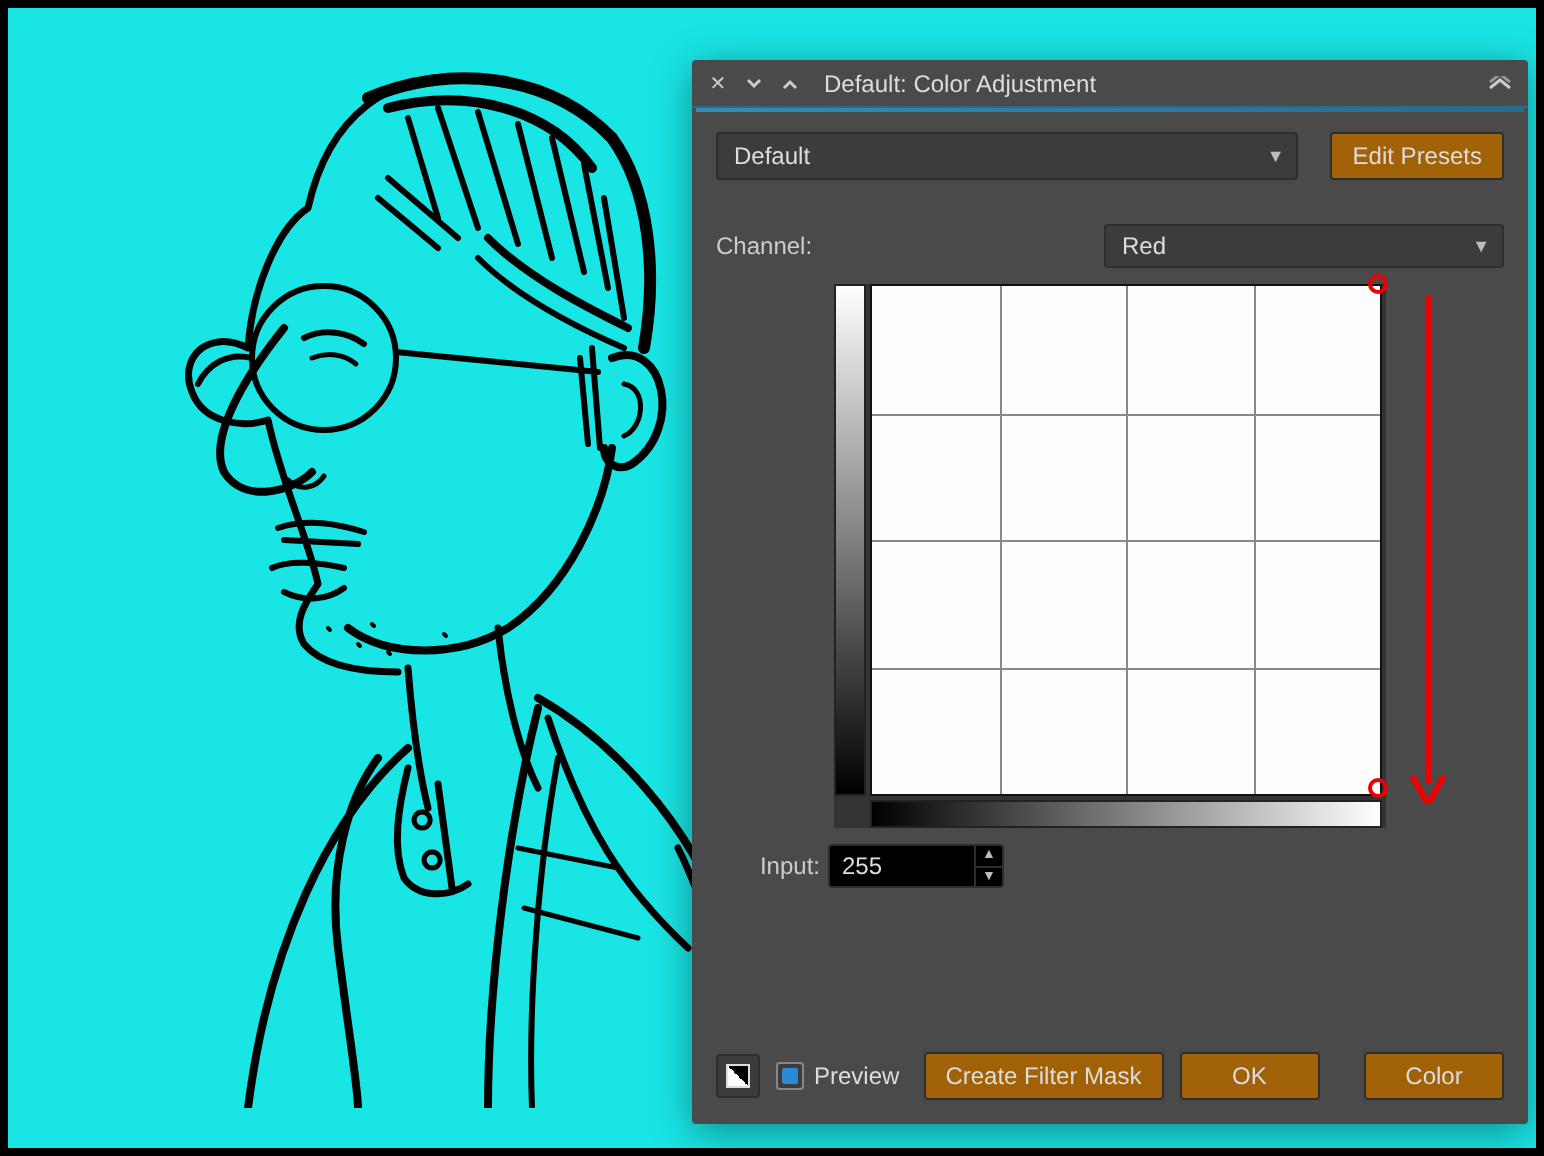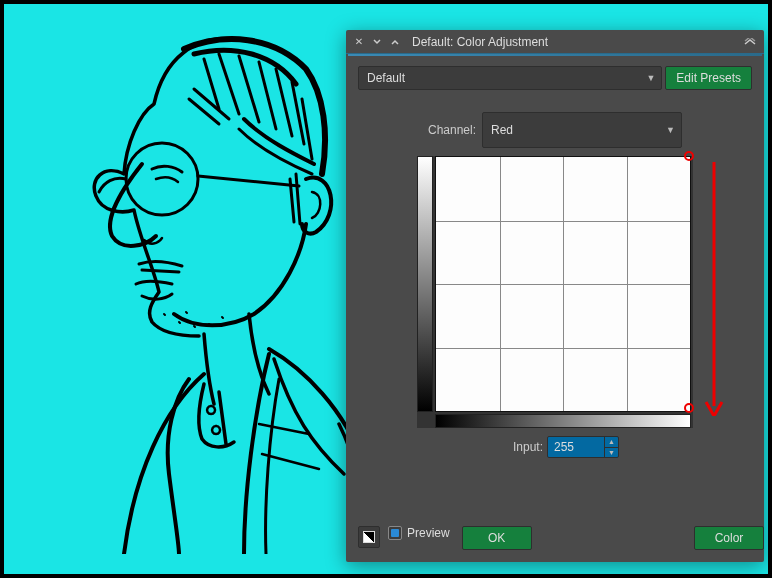--- a/index.html
+++ b/index.html
@@ -50,55 +50,55 @@
   .tb-collapse {
     width: 16px; height: 14px; color:#ccc; cursor:pointer;
     display:flex; align-items:center; justify-content:center;
   }
   .titlebar-underline {
     height: 2px;
     background: linear-gradient(to right, #3a8ab5, #2a6a8a);
     margin: 0 2px;
   }
   .content { padding: 10px 12px 0 12px; }
-  .row { display: flex; gap: 3px; margin-bottom: 22px; align-items:center; }
+  .row { display: flex; gap: 16px; margin-bottom: 22px; align-items:center; }
   .select {
     flex: 1;
     height: 24px;
     background: #3c3c3c;
     border: 1px solid #2e2e2e;
     border-radius: 2px;
     display: flex;
     align-items: center;
     padding: 0 8px;
     color: #ddd;
     position: relative;
   }
   .select .chev {
     position: absolute; right: 6px; top: 50%;
     transform: translateY(-50%);
     font-size: 9px; color: #bbb;
   }
   .btn {
     height: 24px;
-    background: #15803d;
+    background: #a16207;
     border: 1px solid #2e2e2e;
     border-radius: 2px;
     color: #ddd;
     padding: 0 10px;
     display: flex; align-items: center; justify-content: center;
     cursor: pointer;
   }
   .channel-row {
-    display: flex; align-items: center; justify-content: center;
+    display: flex; align-items: center; justify-content: space-between;
     gap: 6px; margin-bottom: 8px; margin-top: 16px;
   }
   .channel-label { color: #ccc; font-size: 12px; }
   .channel-select {
-    width: 200px; height: 36px;
+    width: 200px; height: 22px;
     background: #3c3c3c; border: 1px solid #2e2e2e; border-radius: 2px;
     display:flex; align-items:center; padding: 0 8px;
     color:#ddd; position: relative;
   }
   .channel-select .chev { position:absolute; right:6px; font-size:9px; color:#bbb; }
   .curve-wrap {
     position: relative;
     width: 276px;
     margin: 0 auto 8px auto;
   }
@@ -132,38 +132,38 @@
   .handle {
     position: absolute; width: 10px; height: 10px;
     border: 2px solid #e00; border-radius: 50%;
   }
   .red-arrow {
     position: absolute;
     left: 284px; top: 2px;
     width: 26px; height: 258px;
   }
   .inputs {
-    display: flex; flex-direction: column; align-items: center;
+    display: flex; flex-direction: row; align-items: center;
     gap: 6px; margin-top: 4px;
   }
   .numrow { display:flex; align-items:center; gap: 4px; }
   .numlabel { width: 52px; text-align: right; color:#ccc; font-size:12px; }
   .numrow.highlight .spin { outline: 2px solid #d44; outline-offset: 1px; }
   .spin {
-    width: 72px; height: 22px; display:flex;
-    background: #0369a1; border:1px solid #2e2e2e; border-radius:2px;
+    width: 88px; height: 22px; display:flex;
+    background: #000000; border:1px solid #2e2e2e; border-radius:2px;
   }
   .spin-val { flex:1; display:flex; align-items:center; padding: 0 6px; color:#ddd; }
   .spin-btns { width: 14px; display:flex; flex-direction:column; border-left:1px solid #2e2e2e;}
   .sb { flex:1; display:flex; align-items:center; justify-content:center; font-size:7px; color:#bbb; cursor:pointer;}
   .sb:first-child { border-bottom: 1px solid #2e2e2e; }
   .footer {
     position: absolute; left: 0; right:0; bottom: 0;
-    padding: 10px 0 12px 12px;
-    display:flex; align-items:flex-start; gap: 8px;
+    padding: 10px 12px 12px 12px;
+    display:flex; align-items:center; gap: 8px;
   }
   .icon-swatch {
     width: 22px; height: 22px;
     background: #3c3c3c; border:1px solid #2e2e2e; border-radius:2px;
     display:flex; align-items:center; justify-content:center;
   }
   .swatch-inner {
     width: 12px; height: 12px; border:1px solid #ddd;
     background: linear-gradient(45deg, #fff 50%, #000 50%);
   }
@@ -316,18 +316,19 @@
     </div>
 
     <div class="footer">
       <div class="icon-swatch">
         <div class="swatch-inner"></div>
       </div>
       <div class="preview-lbl">
         <div class="chk checked"></div>
         <span>Preview</span>
       </div>
+      <div class="btn" style="min-width:110px">Create Filter Mask</div>
       <div class="btn" style="min-width:70px">OK</div>
       <div style="flex:1"></div>
       <div class="btn" style="min-width:70px">Color</div>
     </div>
   </div>
 </div>
 
 </body></html>

